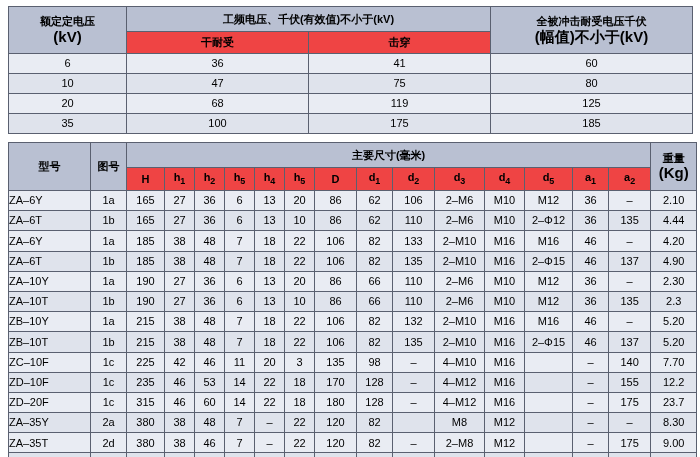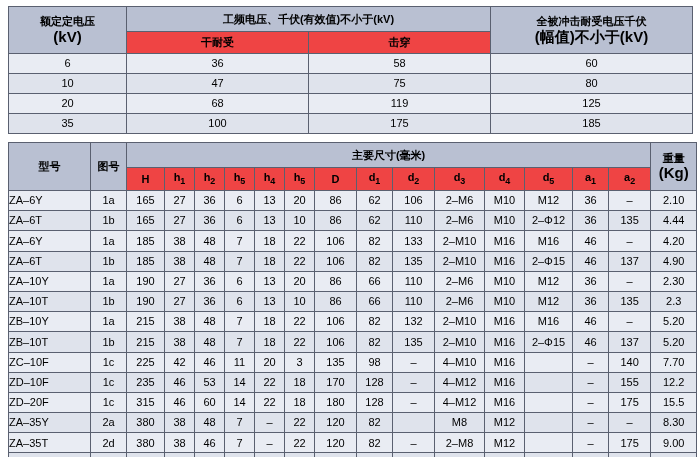--- a/index.html
+++ b/index.html
@@ -67,21 +67,21 @@
         </td>
       </tr>
       <tr class="sub">
         <td class="hdr2">干耐受</td>
         <td class="hdr2">击穿</td>
       </tr>
 
       <tr>
         <td class="cell-a">6</td>
         <td class="cell-a">36</td>
-        <td class="cell-a">58</td>
+        <td class="cell-a">41</td>
         <td class="cell-a">60</td>
       </tr>
       <tr>
         <td class="cell-b">10</td>
         <td class="cell-b">47</td>
         <td class="cell-b">75</td>
         <td class="cell-b">80</td>
       </tr>
       <tr>
         <td class="cell-a">20</td>
@@ -357,21 +357,21 @@
         <td class="cell-a">22</td>
         <td class="cell-a">18</td>
         <td class="cell-a">180</td>
         <td class="cell-a">128</td>
         <td class="cell-a">–</td>
         <td class="cell-a">4–M12</td>
         <td class="cell-a">M16</td>
         <td class="cell-a"></td>
         <td class="cell-a">–</td>
         <td class="cell-a">175</td>
-        <td class="cell-a">15.5</td>
+        <td class="cell-a">23.7</td>
       </tr>
 
       <tr>
         <td class="cell-b model">ZA–35Y</td>
         <td class="cell-b">2a</td>
         <td class="cell-b">380</td>
         <td class="cell-b">38</td>
         <td class="cell-b">48</td>
         <td class="cell-b">7</td>
         <td class="cell-b">–</td>

